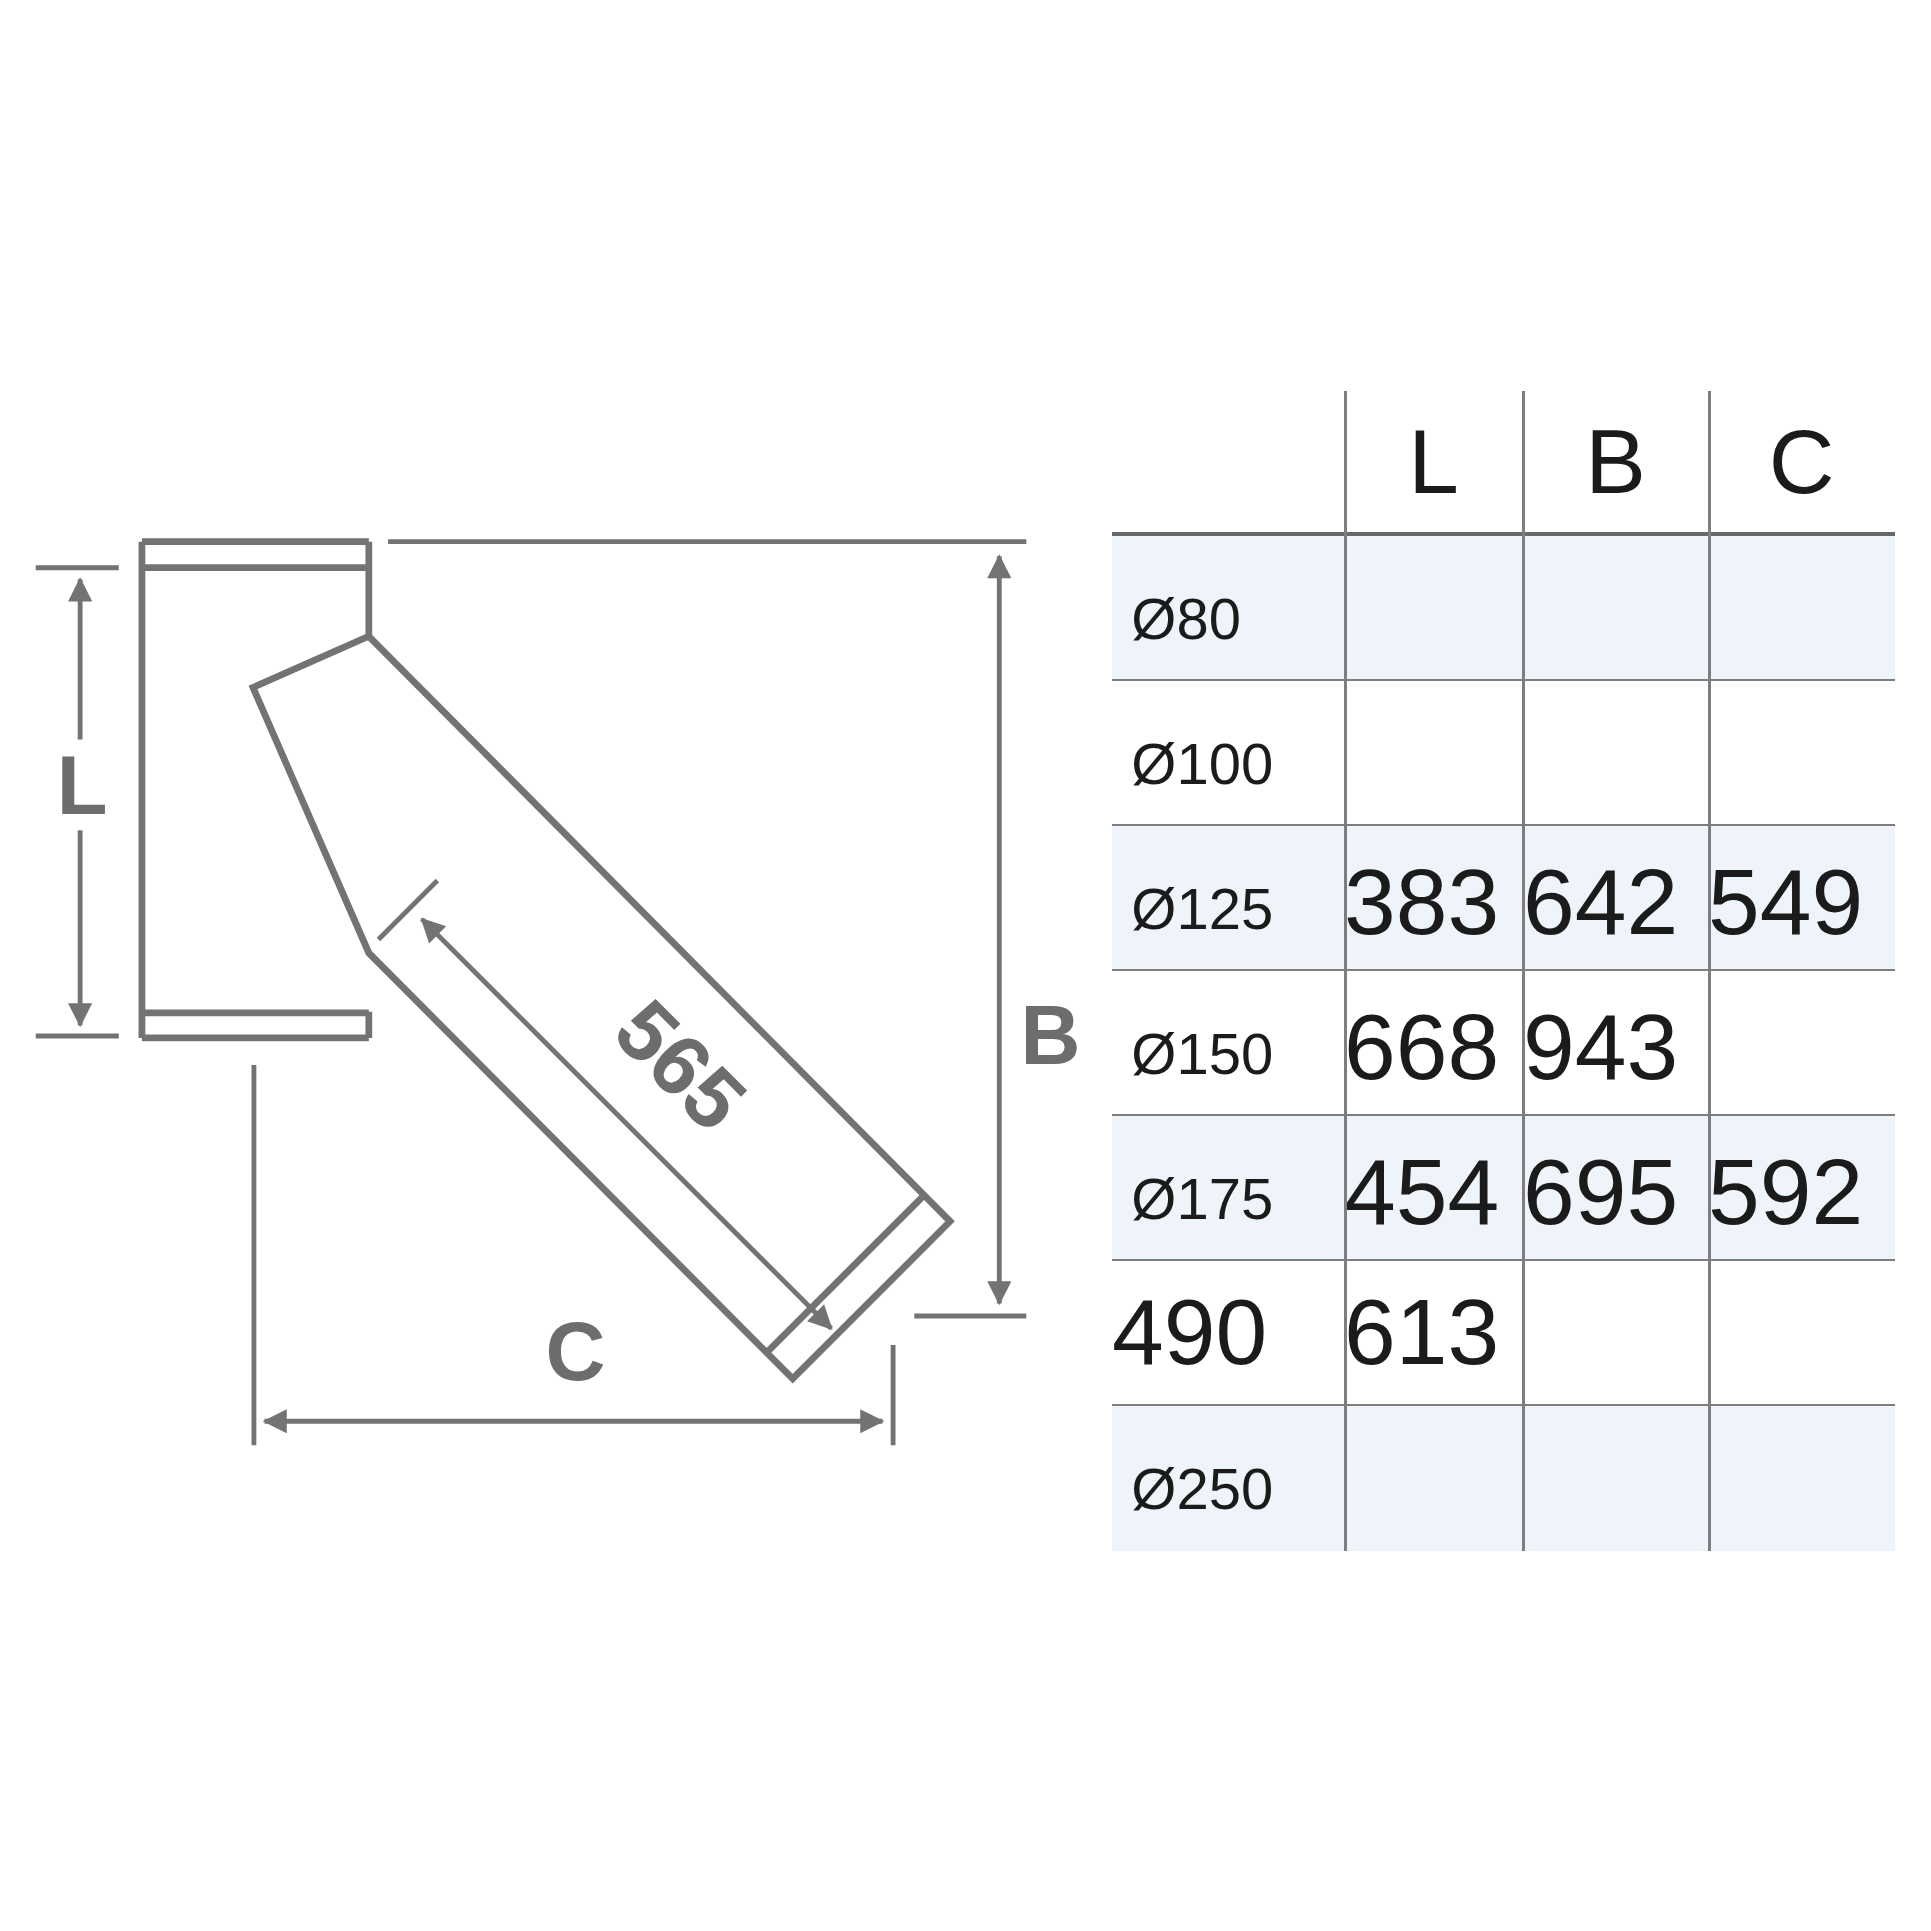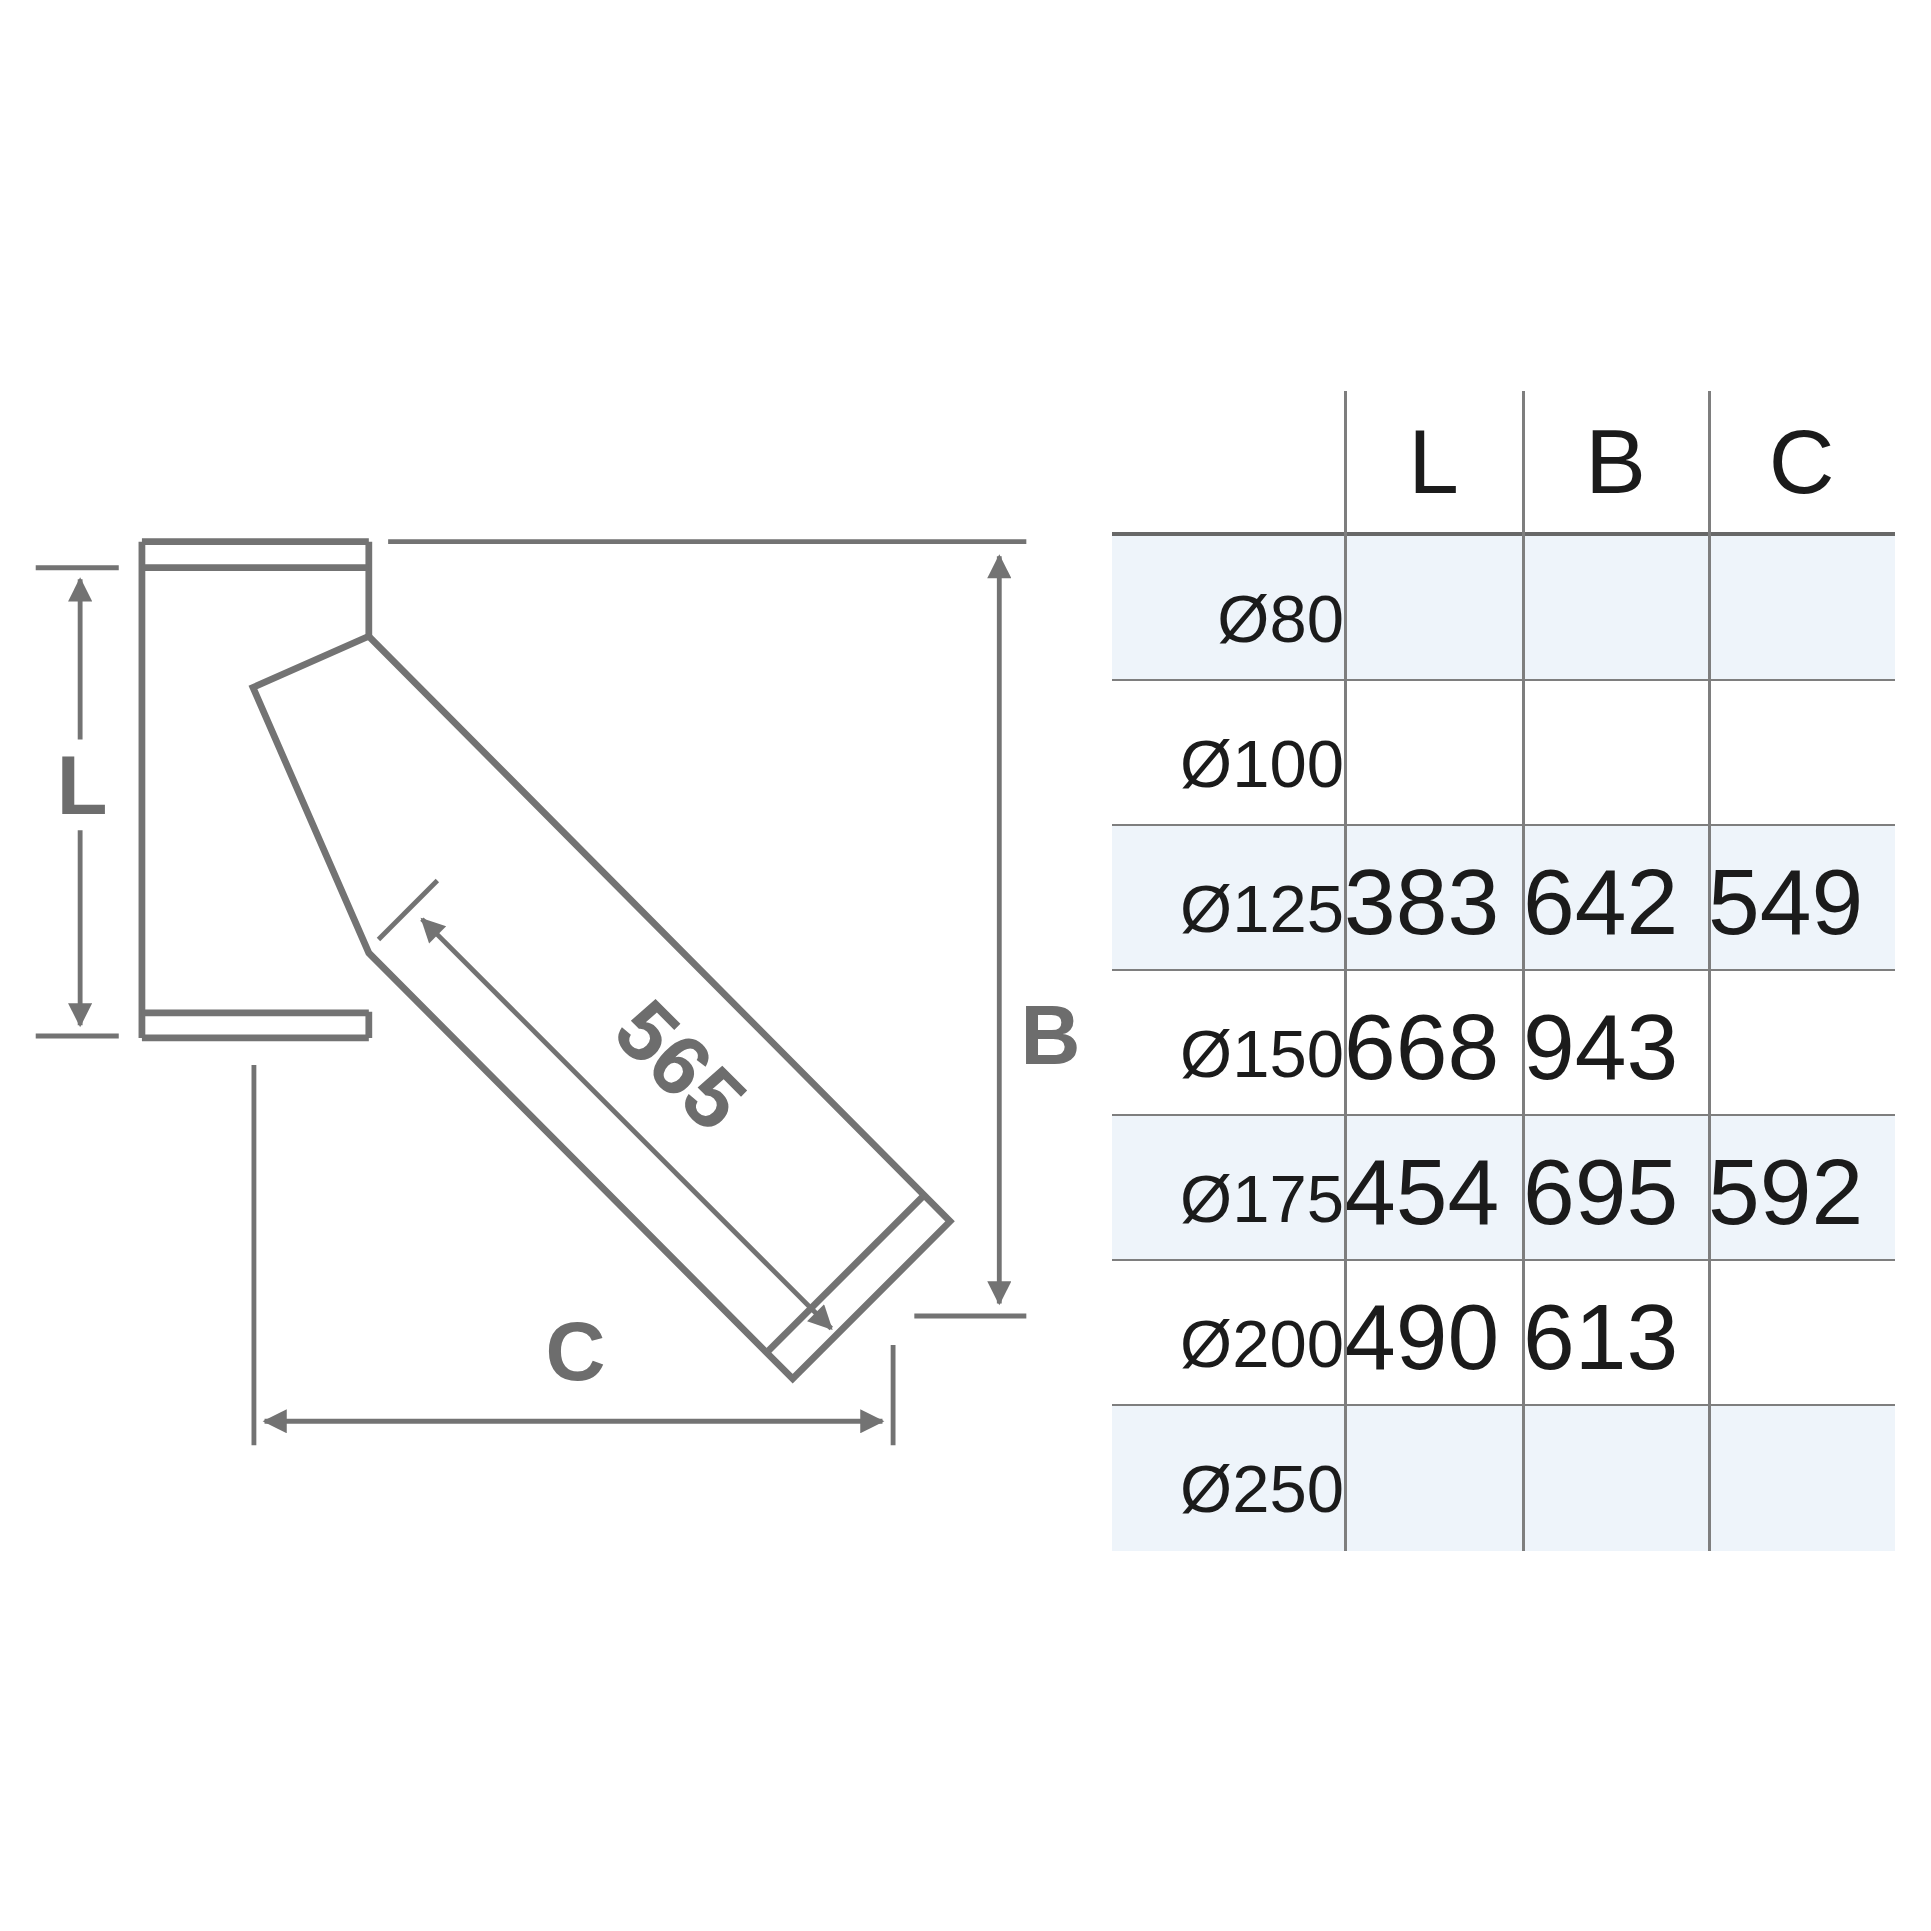--- a/index.html
+++ b/index.html
@@ -17,21 +17,21 @@
   
   .dim-table{position:absolute;left:1112px;top:391px;width:783px;height:1160px;
              color:var(--text);font-size:93px;font-weight:400;}
   .t-row{display:grid;grid-template-columns:232px 179px 185px 187px;
          height:145px;box-sizing:border-box;align-items:center;}
   .t-row.header{border-bottom:4.8px solid var(--header-line);}
   .t-row.body{border-bottom:2.9px solid var(--grid-line);}
   .t-row.body.last{border-bottom:none;}
   .t-row.shaded{background:var(--shaded-row-bg);}
   .cell{line-height:141px;white-space:nowrap;}
-  .cell.label{padding-left:19.3px;font-size:67px;text-align:right;margin-top:12px;}
+  .cell.label{padding-left:19.3px;font-size:58px;text-align:left;margin-top:12px;}
   .cell.val{text-align:left;}
   .cell.head{text-align:center;font-size:91px;}
   .col-line{position:absolute;top:0;width:2.9px;height:1160px;
             background:var(--grid-line);z-index:3;}
 </style>
 </head>
 <body>
 
 <div id="app">
 
@@ -105,21 +105,20 @@
       <div class="cell val">668</div>
       <div class="cell val">943</div>
     </div>
         <div class="t-row body shaded">
       <div class="cell label">Ø175</div>
       <div class="cell val">454</div>
       <div class="cell val">695</div>
       <div class="cell val">592</div>
     </div>
         <div class="t-row body">
-      <div class="cell label">Ø200</div>
       <div class="cell val">490</div>
       <div class="cell val">613</div>
     </div>
         <div class="t-row body shaded last">
       <div class="cell label">Ø250</div>
       <div class="cell val"></div>
       <div class="cell val"></div>
       <div class="cell val"></div>
     </div>
       </div>

